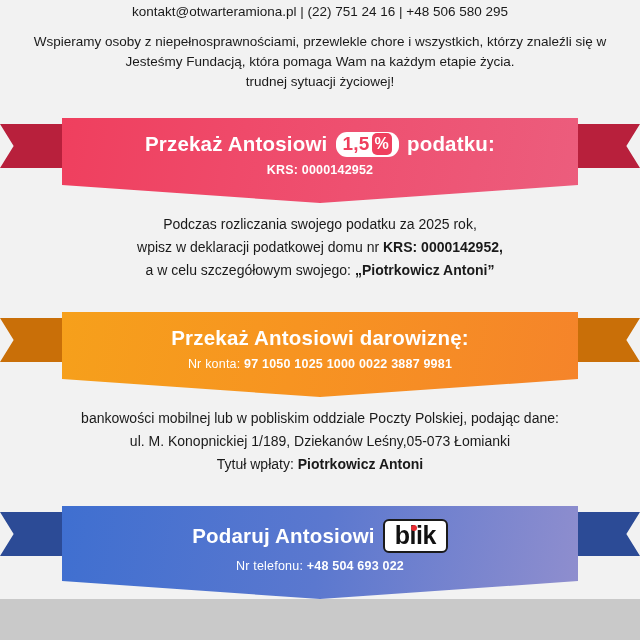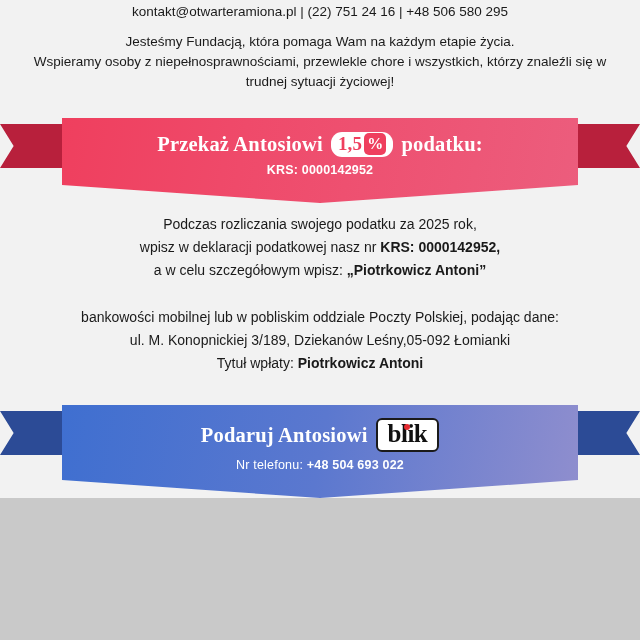--- a/index.html
+++ b/index.html
@@ -79,21 +79,20 @@
   }
   .ribbon-title {
     font-size: 20.5px;
     font-weight: bold;
     letter-spacing: .2px;
     line-height: 26px;
     display: flex;
     align-items: center;
     justify-content: center;
     gap: 8px;
-    font-family: Liberation Serif, serif;
   }
   .ribbon-sub {
     margin-top: 6px;
     font-size: 12.5px;
     font-weight: bold;
     letter-spacing: .2px;
   }
   .ribbon-sub .light { font-weight: normal; }
 
   
@@ -172,22 +171,22 @@
   .b { font-weight: bold; }
 </style>
 </head>
 <body>
 
 <div class="page">
 
   <div class="header">
     <div class="contact-line">kontakt@otwarteramiona.pl | (22) 751 24 16 | +48 506 580 295</div>
     <div class="intro">
+      <div>Wspieramy osoby z niepełnosprawnościami, przewlekle chore i wszystkich, którzy znaleźli się w</div>
       <div>Jesteśmy Fundacją, która pomaga Wam na każdym etapie życia.</div>
-      <div>Wspieramy osoby z niepełnosprawnościami, przewlekle chore i wszystkich, którzy znaleźli się w</div>
       <div>trudnej sytuacji życiowej!</div>
     </div>
   </div>
 
   <div class="band">
     <div class="ribbon-wrap">
       <div class="tail left pink">
           <div class="fold"></div>
         </div>
       <div class="tail right pink">
@@ -203,31 +202,48 @@
           <span>podatku:</span>
         </div>
         <div class="ribbon-sub">KRS: 0000142952</div>
       </div>
     </div>
   </div>
 
   <div class="section">
     <div class="row">Podczas rozliczania swojego podatku za 2025 rok,</div>
     <div class="row">
-      <span>wpisz w deklaracji podatkowej nasz nr </span><span class="b">KRS: 0000142952,</span>
+      <span>wpisz w deklaracji podatkowej domu nr </span><span class="b">KRS: 0000142952,</span>
     </div>
     <div class="row">
-      <span>a w celu szczegółowym wpisz: </span><span class="b">„Piotrkowicz Antoni”</span>
-    </div>
-  </div>
-
+      <span>a w celu szczegółowym swojego: </span><span class="b">„Piotrkowicz Antoni”</span>
+    </div>
+  </div>
+
+  <div class="band">
+    <div class="ribbon-wrap">
+      <div class="tail left orange">
+          <div class="fold"></div>
+        </div>
+      <div class="tail right orange">
+          <div class="fold"></div>
+        </div>
+      <div class="ribbon orange">
+        <div class="ribbon-title">Przekaż Antosiowi darowiznę:</div>
+        <div class="ribbon-sub">
+          <span class="light">Nr konta:</span>
+          <span>97 1050 1025 1000 0022 3887 9981</span>
+        </div>
+      </div>
+    </div>
+  </div>
 
   <div class="section">
     <div class="row">bankowości mobilnej lub w pobliskim oddziale Poczty Polskiej, podając dane:</div>
-    <div class="row">ul. M. Konopnickiej 3/189, Dziekanów Leśny,05-092 Łomianki</div>
+    <div class="row">ul. M. Konopnickiej 1/189, Dziekanów Leśny,05-073 Łomianki</div>
     <div class="row">
       <span>Tytuł wpłaty: </span><span class="b">Piotrkowicz Antoni</span>
     </div>
   </div>
 
   <div class="band">
     <div class="ribbon-wrap">
       <div class="tail left blue">
           <div class="fold"></div>
         </div>

